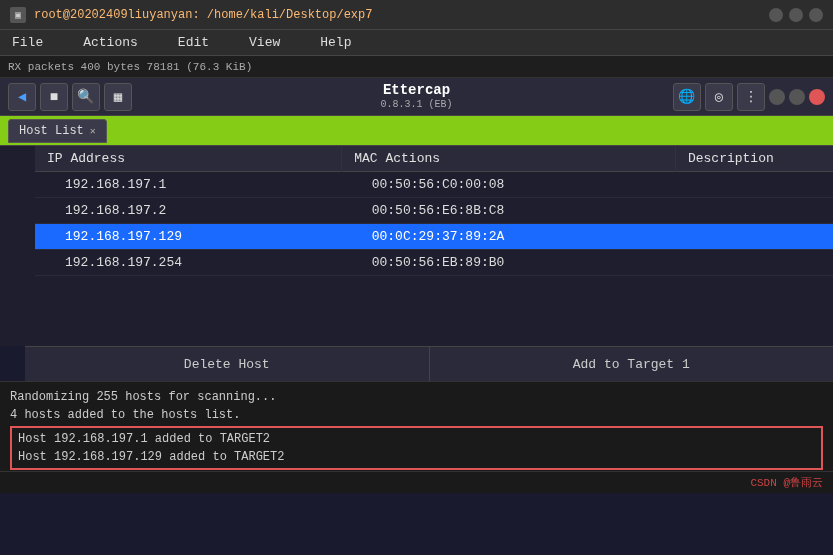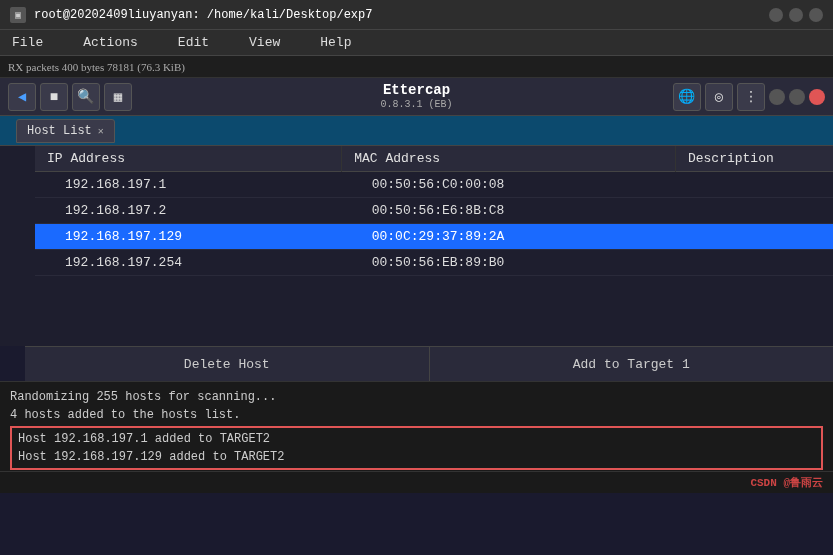--- a/index.html
+++ b/index.html
@@ -34,21 +34,21 @@
       width: 16px;
       height: 16px;
       background: #555;
       border-radius: 2px;
       display: flex;
       align-items: center;
       justify-content: center;
       font-size: 10px;
     }
     .title-bar-title {
-      color: #ffffff;
+      color: #fdba74;
       font-size: 12px;
     }
     .title-bar-controls {
       display: flex;
       gap: 6px;
     }
     .wm-btn {
       width: 14px;
       height: 14px;
       border-radius: 50%;
@@ -78,21 +78,20 @@
     
     .status-line {
       background: #1e1e1e;
       height: 22px;
       display: flex;
       align-items: center;
       padding: 0 8px;
       font-size: 11px;
       color: #aaa;
       border-bottom: 1px solid #333;
-      font-family: Liberation Serif, serif;
     }
 
     
     .ettercap-toolbar {
       background: #2a2a3a;
       height: 38px;
       display: flex;
       align-items: center;
       padding: 0 8px;
       gap: 4px;
@@ -140,25 +139,25 @@
       width: 16px;
       height: 16px;
       border-radius: 50%;
       background: #555;
       cursor: pointer;
     }
     .wm-btn-small.close-red { background: #e05555; }
 
     
     .tab-bar {
-      background: #0c4a6e;
+      background: #84cc16;
       height: 30px;
       display: flex;
       align-items: center;
-      padding: 0 16px;
+      padding: 0 8px;
       border-bottom: 1px solid #444;
     }
     .tab {
       background: #3a3a4a;
       border: 1px solid #555;
       border-radius: 3px 3px 0 0;
       padding: 4px 10px;
       font-size: 12px;
       color: #ddd;
       display: flex;
@@ -262,21 +261,20 @@
       padding: 0 10px;
       border-top: 1px solid #333;
       font-size: 11px;
       color: #888;
     }
 
     
     .watermark {
       color: #cc4444;
       font-size: 11px;
-      font-weight: bold;
     }
   </style>
 </head>
 <body>
 
 <div class="title-bar">
   <div class="title-bar-left">
     <div class="title-bar-icon">▣</div>
     <span class="title-bar-title">root@20202409liuyanyan: /home/kali/Desktop/exp7</span>
   </div>
@@ -325,21 +323,21 @@
     <span>Host List</span>
     <span class="tab-close">✕</span>
   </div>
 </div>
 
 <div class="table-container">
   <table class="host-table">
     <thead>
       <tr>
         <th>IP Address</th>
-        <th>MAC Address</th>
+        <th>MAC Actions</th>
         <th>Description</th>
       </tr>
     </thead>
     <tbody id="host-table-body">
     <tr>
           <td>192.168.197.1</td>
           <td>00:50:56:C0:00:08</td>
           <td></td>
         </tr>
         <tr>

